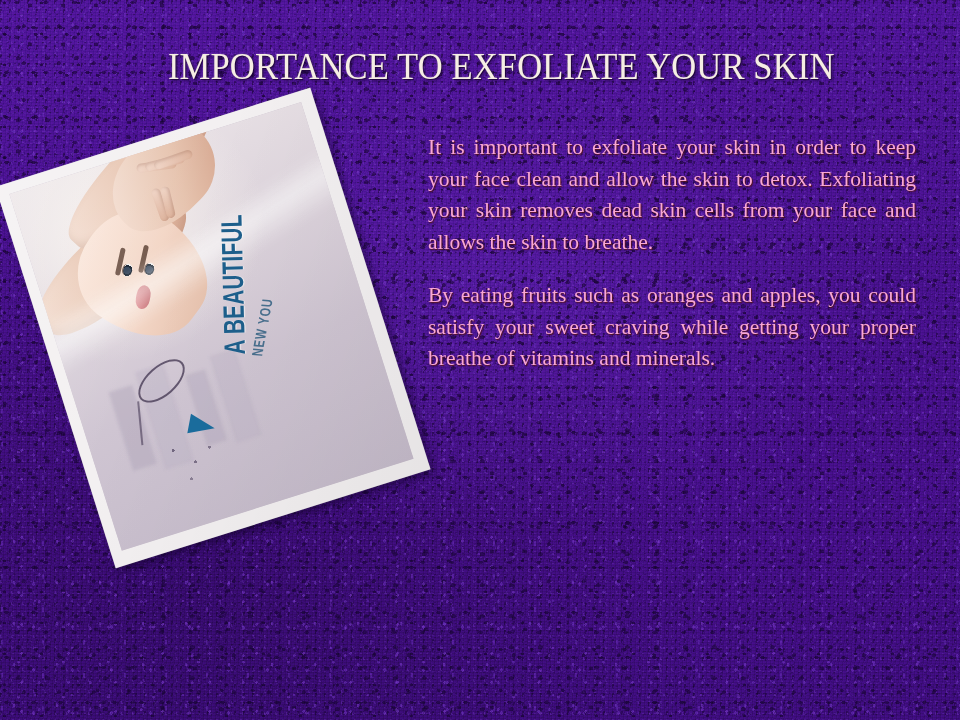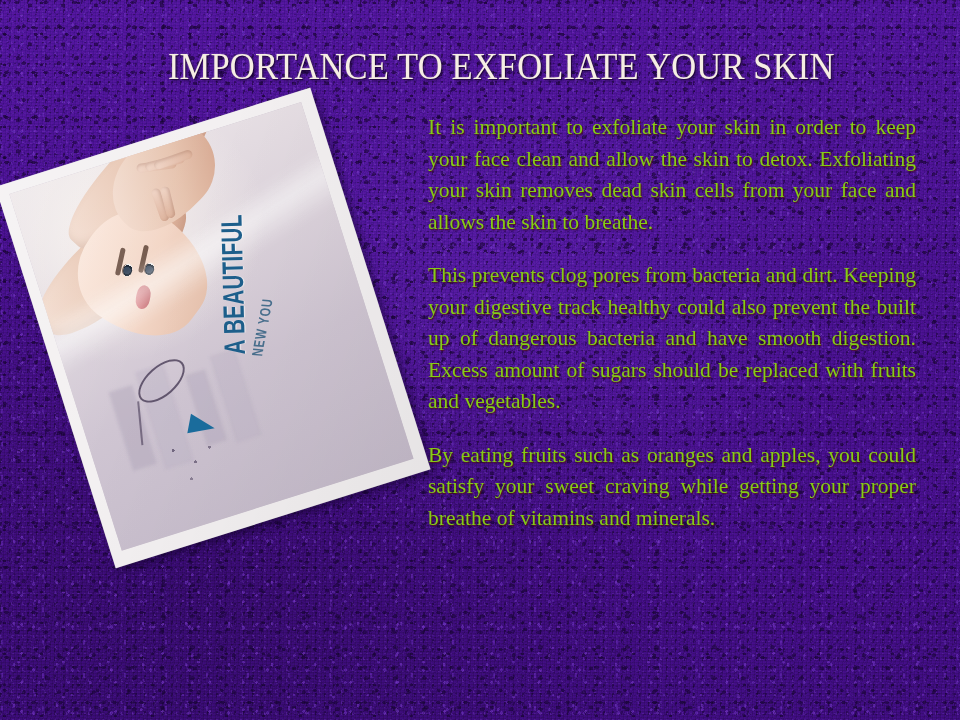--- a/index.html
+++ b/index.html
@@ -81,29 +81,30 @@
       0 0 2px rgba(255,245,230,.35);
   }
 
   
   #body-copy {
     position:absolute;
     left:428px; top:112px;
     width:488px;
   }
   .para {
-    color:#84cc16;
+    color:#f9a8d4;
     font-size:21.5px;
     line-height:31.5px;
     text-align:justify;
     text-align-last:left;
     margin-bottom:22px;
     text-shadow:
       1px 1px 0 rgba(92,22,24,.75),
       1px 2px 2px rgba(40,4,50,.55);
+    margin-top: 20px;
   }
   .para:last-child { margin-bottom:0; }
 
   
   #photo-card {
     position:absolute;
     left:48px; top:128px;
     width:330px; height:400px;
     transform:rotate(-17.5deg);
     transform-origin:center center;
@@ -325,17 +326,16 @@
         <span class="ph-h2">NEW YOU</span>
       </div>
     </div>
     <div id="card-glare"></div>
   </div>
 
   <div id="title">IMPORTANCE TO EXFOLIATE YOUR SKIN</div>
 
   <div id="body-copy">
     <p class="para">It is important to exfoliate your skin in order to keep your face clean and allow the skin to detox. Exfoliating your skin removes dead skin cells from your face and allows the skin to breathe.</p>
-    <p class="para">This prevents clog pores from bacteria and dirt. Keeping your digestive track healthy could also prevent the built up of dangerous bacteria and have smooth digestion. Excess amount of sugars should be replaced with fruits and vegetables.</p>
     <p class="para">By eating fruits such as oranges and apples, you could satisfy your sweet craving while getting your proper breathe of vitamins and minerals.</p>
   </div>
 
 </div>
 
 </body></html>

